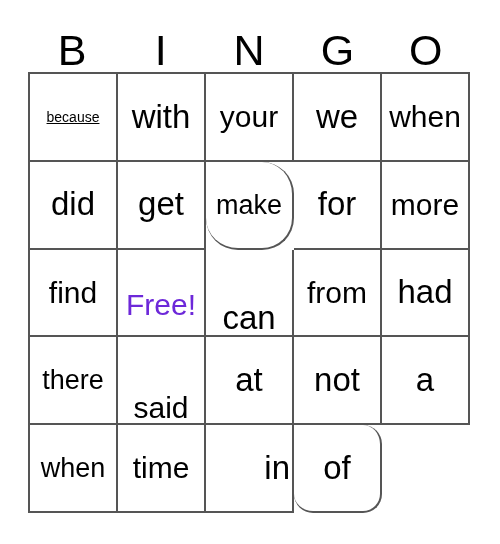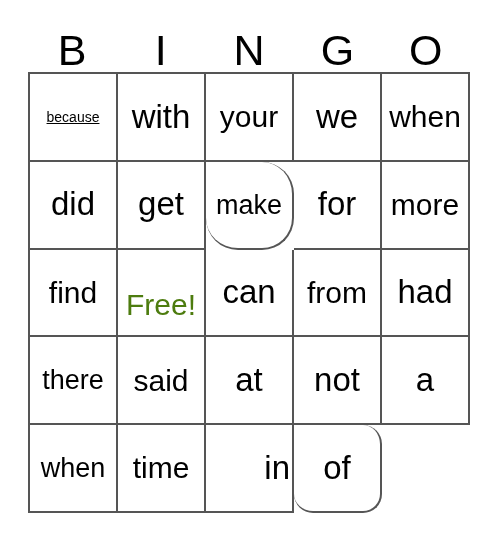--- a/index.html
+++ b/index.html
@@ -148,36 +148,36 @@
       <span class="cell-word fs-xl" style="color: rgb(0, 0, 0);">for</span>
     </div>
 
     <div class="cell" style="border-right-color: rgb(85, 85, 85); border-bottom-color: rgb(85, 85, 85);">
       <span class="cell-word fs-lg" style="color: rgb(0, 0, 0);">more</span>
     </div>
     <div class="cell" style="border-right-color: rgb(85, 85, 85); border-bottom-color: rgb(85, 85, 85);">
       <span class="cell-word fs-lg" style="color: rgb(0, 0, 0);">find</span>
     </div>
     <div class="cell" style="border-right-color: rgb(85, 85, 85); border-bottom-color: rgb(85, 85, 85);">
-      <span class="cell-word fs-lg" style="color: #4d7c0f; margin-top: 24px;">Free!</span>
-    </div>
-    <div class="cell" style="border-right-color: rgb(85, 85, 85); border-bottom-color: rgb(85, 85, 85);">
+      <span class="cell-word fs-lg" style="color: #6d28d9; margin-top: 24px;">Free!</span>
+    </div>
+    <div class="cell" style="border-right-color: rgb(85, 85, 85); border-bottom-color: rgb(85, 85, 85); align-items: flex-end;">
       <span class="cell-word fs-xl" style="color: rgb(0, 0, 0);">can</span>
     </div>
     <div class="cell" style="border-right-color: rgb(85, 85, 85); border-bottom-color: rgb(85, 85, 85);">
       <span class="cell-word fs-lg" style="color: rgb(0, 0, 0);">from</span>
     </div>
 
     <div class="cell" style="border-right-color: rgb(85, 85, 85); border-bottom-color: rgb(85, 85, 85);">
       <span class="cell-word fs-xl" style="color: rgb(0, 0, 0);">had</span>
     </div>
     <div class="cell" style="border-right-color: rgb(85, 85, 85); border-bottom-color: rgb(85, 85, 85);">
       <span class="cell-word fs-md" style="color: rgb(0, 0, 0);">there</span>
     </div>
-    <div class="cell" style="border-right-color: rgb(85, 85, 85); border-bottom-color: rgb(85, 85, 85);">
+    <div class="cell" style="border-right-color: rgb(85, 85, 85); border-bottom-color: rgb(85, 85, 85); align-items: flex-end;">
       <span class="cell-word fs-lg" style="color: rgb(0, 0, 0);">said</span>
     </div>
     <div class="cell" style="border-right-color: rgb(85, 85, 85); border-bottom-color: rgb(85, 85, 85);">
       <span class="cell-word fs-xl" style="color: rgb(0, 0, 0);">at</span>
     </div>
     <div class="cell" style="border-right-color: rgb(85, 85, 85); border-bottom-color: rgb(85, 85, 85);">
       <span class="cell-word fs-xl" style="color: rgb(0, 0, 0);">not</span>
     </div>
 
     <div class="cell" style="border-right-color: rgb(85, 85, 85); border-bottom-color: rgb(85, 85, 85);">

